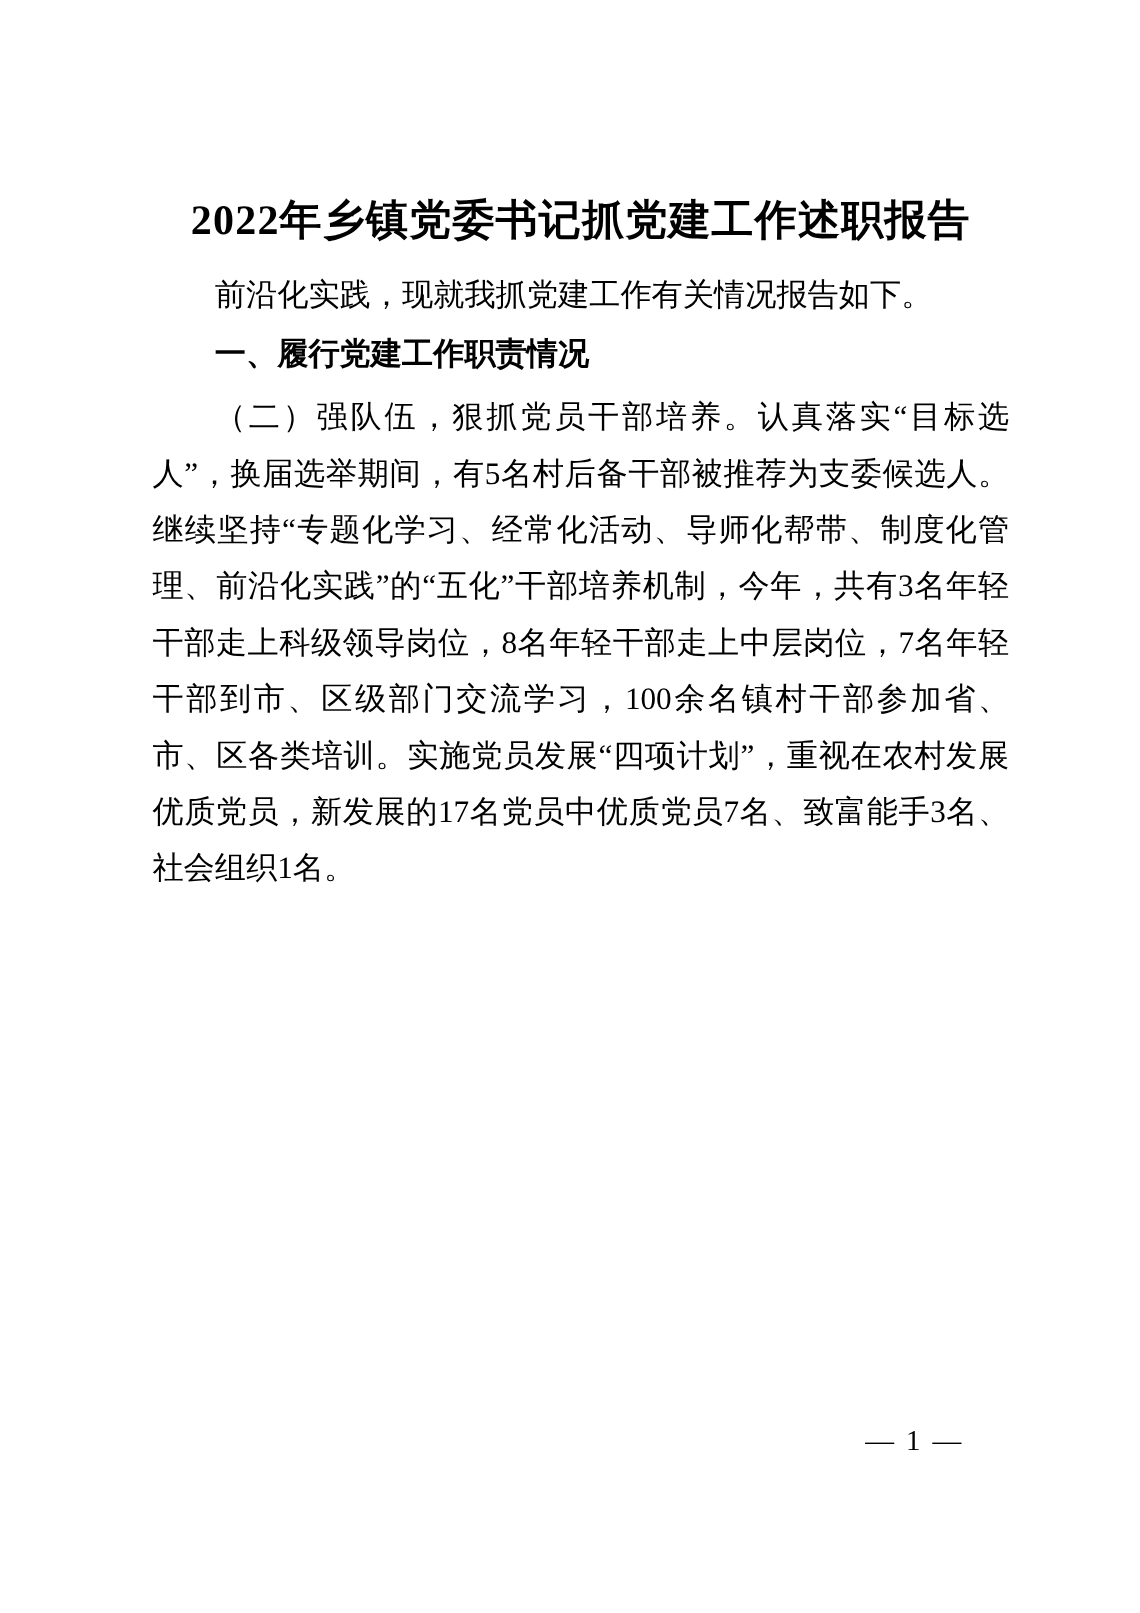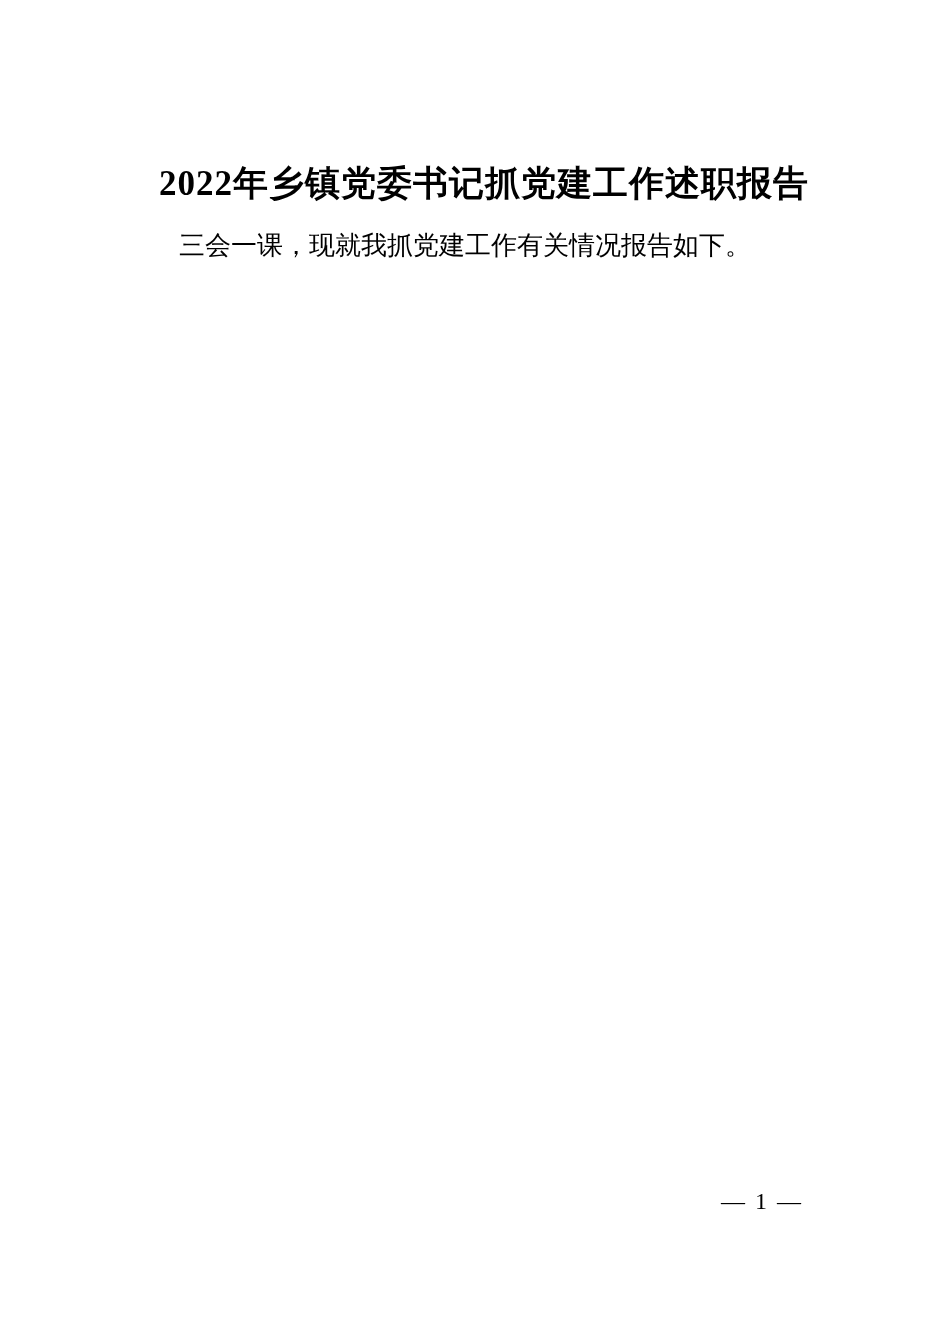--- a/index.html
+++ b/index.html
@@ -56,19 +56,21 @@
       letter-spacing: 2px;
       white-space: nowrap;
     }
   </style>
 </head>
 <body>
 
 <div class="page">
   <h1 class="title">2022年乡镇党委书记抓党建工作述职报告</h1>
 
-  <p class="body-text intro">三会一课，现就我抓党建工作有关情况报告如下。</p>
+  <p class="body-text intro">前沿化实践，现就我抓党建工作有关情况报告如下。</p>
+
+  <h2 class="heading">一、履行党建工作职责情况</h2>
 
 
-
+  <p class="body-text para">（二）强队伍，狠抓党员干部培养。认真落实“目标选人”，换届选举期间，有5名村后备干部被推荐为支委候选人。继续坚持“专题化学习、经常化活动、导师化帮带、制度化管理、前沿化实践”的“五化”干部培养机制，今年，共有3名年轻干部走上科级领导岗位，8名年轻干部走上中层岗位，7名年轻干部到市、区级部门交流学习，100余名镇村干部参加省、市、区各类培训。实施党员发展“四项计划”，重视在农村发展优质党员，新发展的17名党员中优质党员7名、致富能手3名、社会组织1名。</p>
 
   <div class="page-number">— 1 —</div>
 </div>
 
 </body></html>

